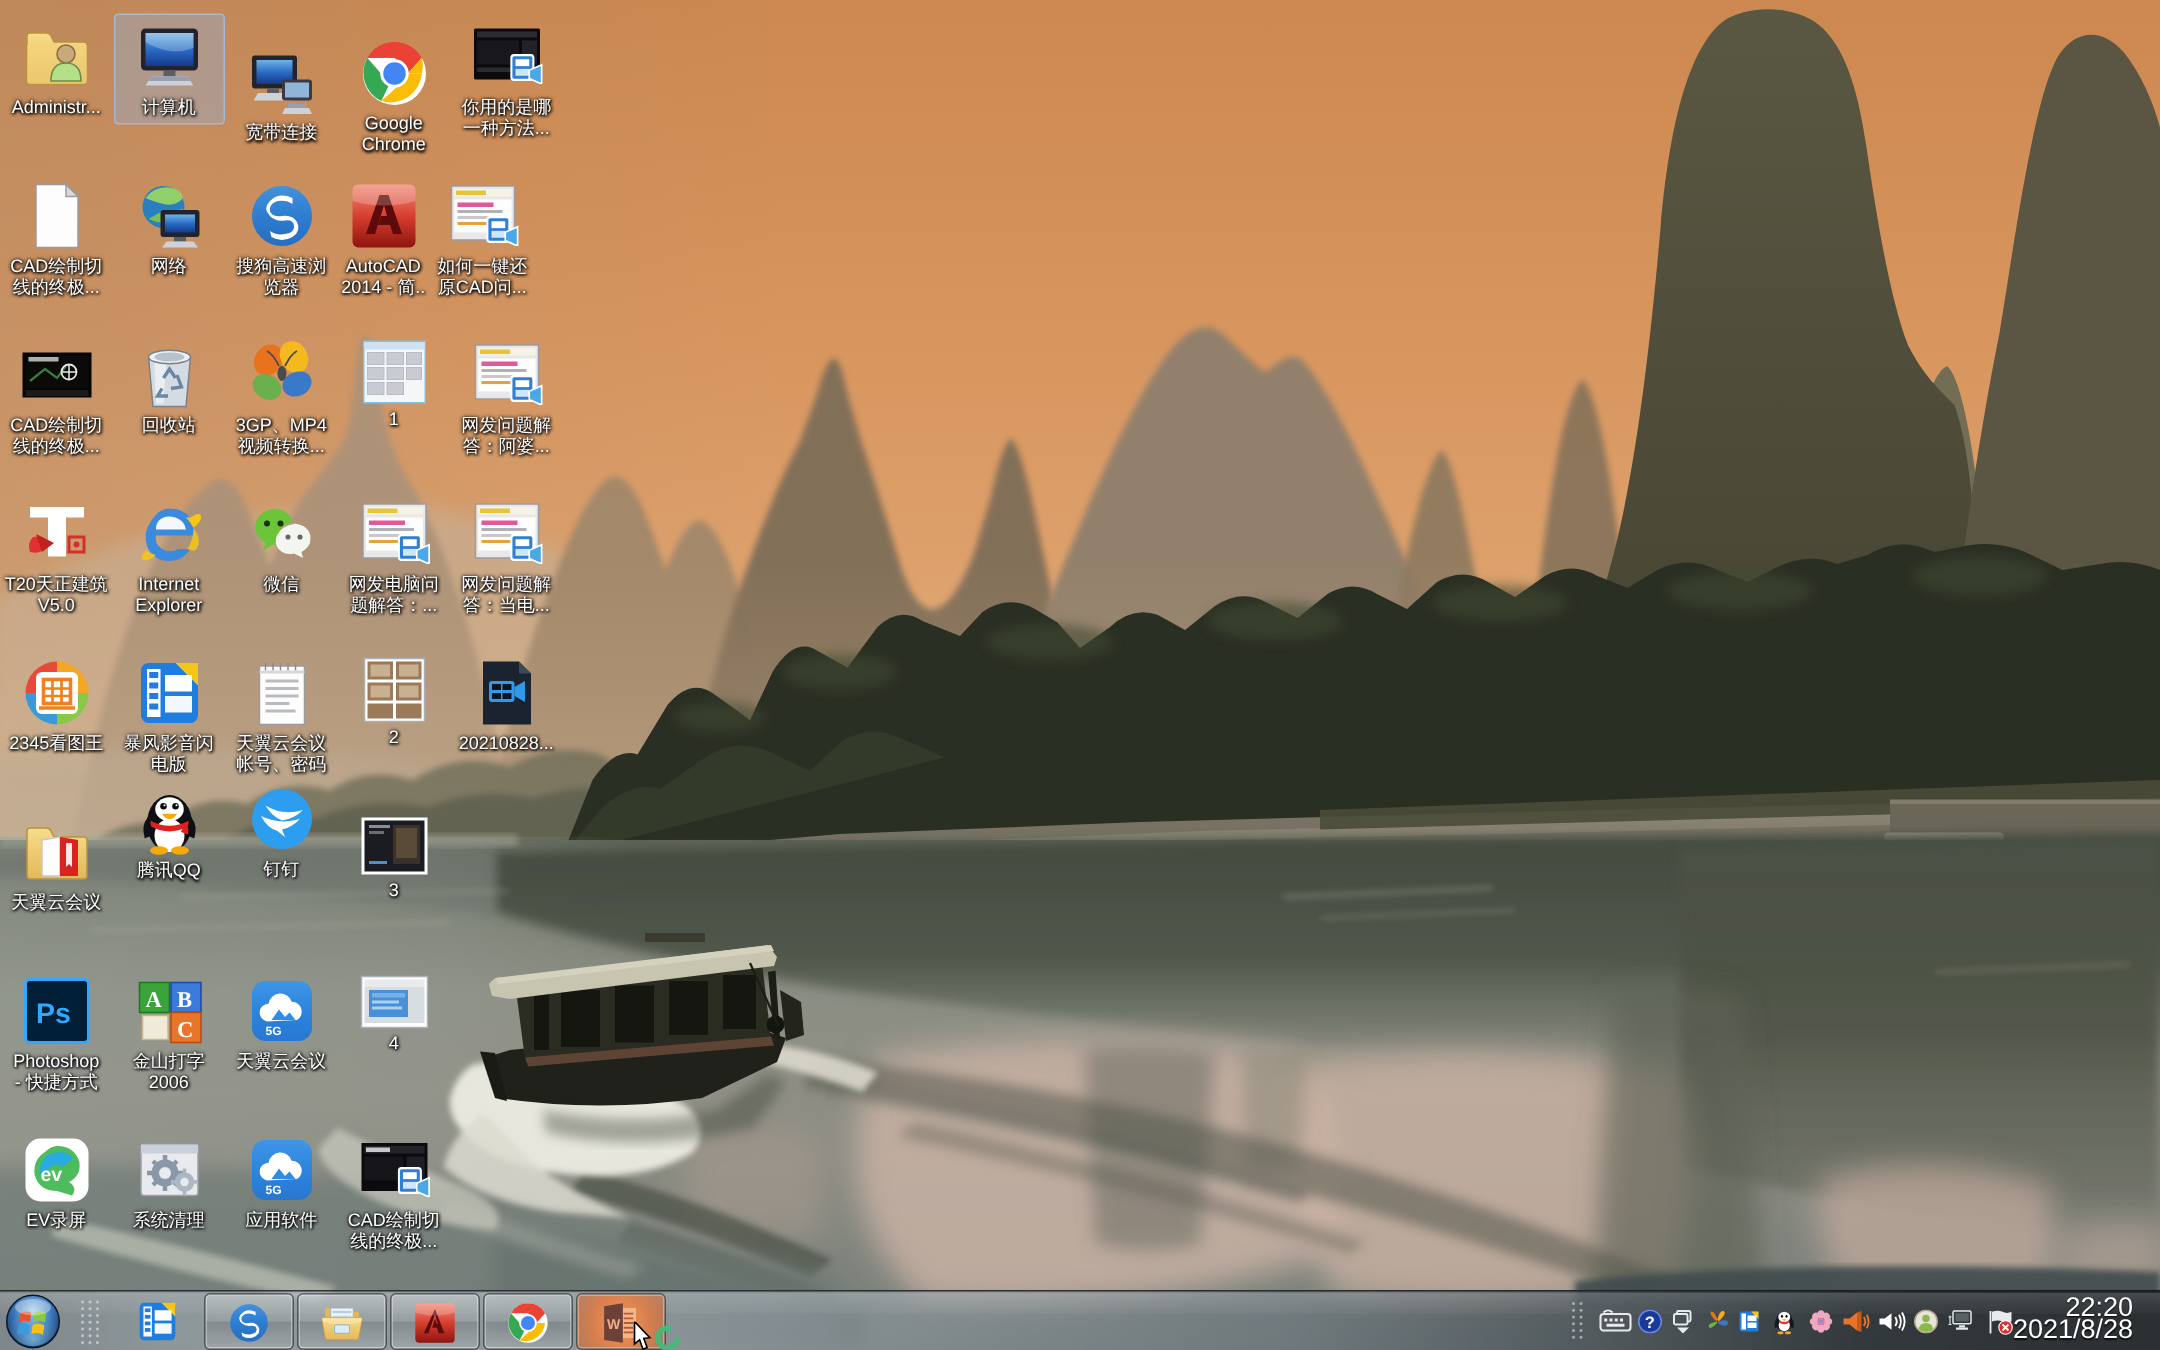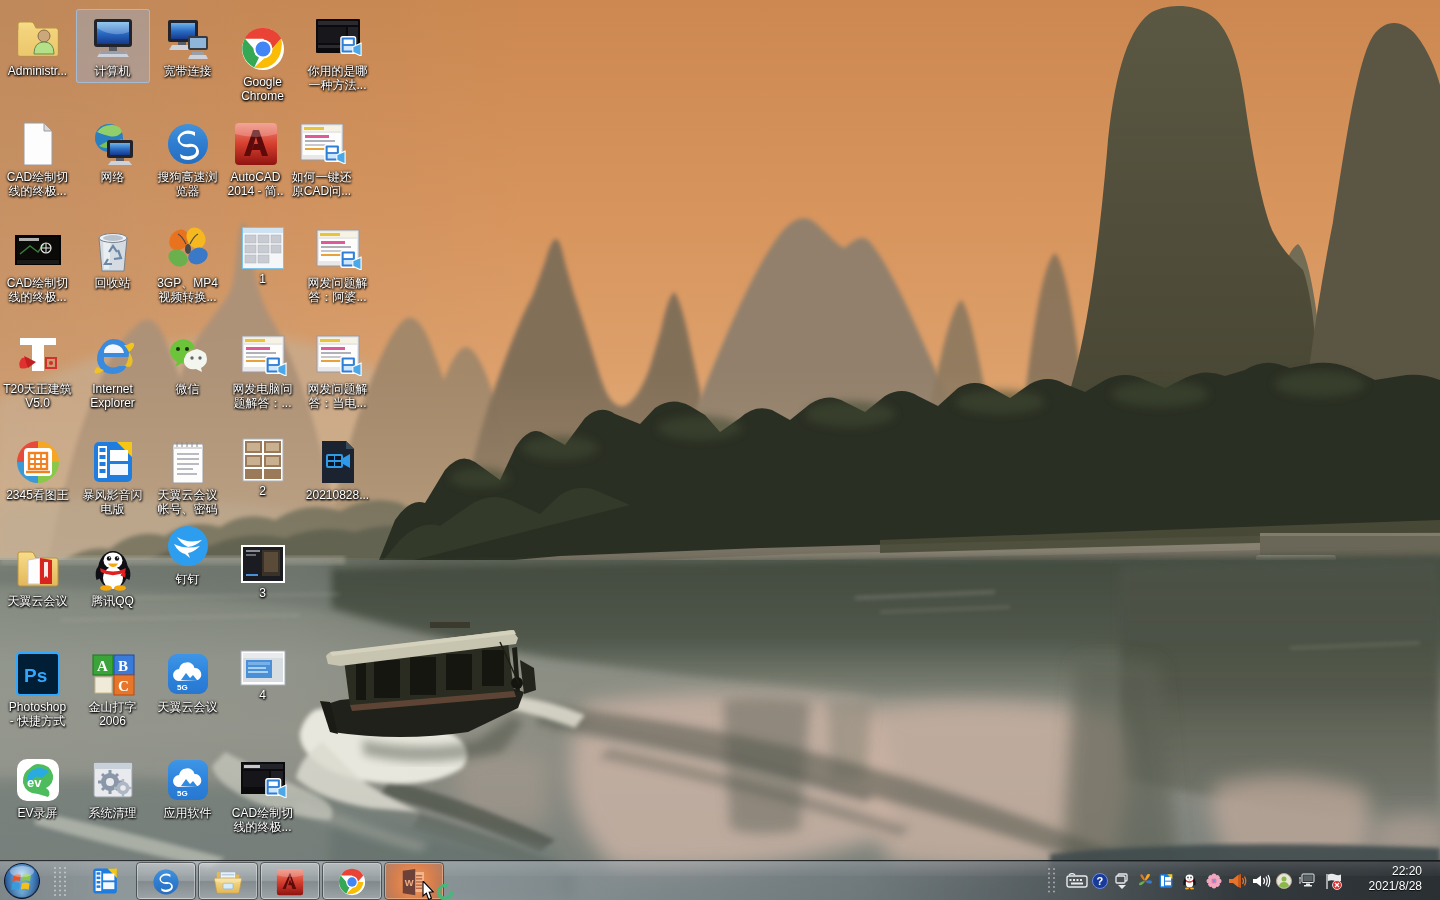--- a/index.html
+++ b/index.html
@@ -9,21 +9,21 @@
 .ic svg{display:block;margin:0 auto;}
 .lbl{margin-top:2px;font-size:12px;line-height:14px;color:#fff;text-shadow:0 1px 2px #000,0 0 3px #000,1px 1px 2px rgba(0,0,0,.9);}
 #taskbar{position:absolute;left:0;top:860px;width:1440px;height:40px;
  background:linear-gradient(to right,rgba(130,138,146,.68),rgba(158,166,174,.62) 8%,rgba(164,172,180,.60) 28%,rgba(132,142,150,.62) 45%,rgba(108,118,126,.66) 60%,rgba(72,80,86,.8) 74%,rgba(44,50,54,.9) 86%,rgba(36,41,45,.92));
  border-top:1px solid rgba(20,22,24,.8);box-sizing:border-box;}
 #taskbar:before{content:"";position:absolute;left:0;top:1px;width:100%;height:14px;background:linear-gradient(rgba(255,255,255,.14),rgba(255,255,255,.03));}
 .tbtn{position:absolute;top:2px;width:58px;height:36px;border:1px solid rgba(255,255,255,.35);outline:1px solid rgba(0,0,0,.45);border-radius:3px;background:linear-gradient(rgba(255,255,255,.25),rgba(255,255,255,.08) 48%,rgba(0,0,0,.08) 52%,rgba(255,255,255,.12));box-sizing:border-box;}
 .tbtn svg{display:block;margin:3px auto 0;}
 .tico{position:absolute;top:6px;}
 .tray-ic{position:absolute;top:12px;}
-#clock{position:absolute;right:18px;top:864px;color:#fff;font-size:12px;line-height:15px;text-align:right;text-shadow:0 1px 1px rgba(0,0,0,.8);}
+#clock{position:absolute;right:18px;top:864px;color:#fff;font-size:18px;line-height:15px;text-align:right;text-shadow:0 1px 1px rgba(0,0,0,.8);}
 </style>
 </head>
 <body>
 <div id="stage">
 <svg id="wall" width="1440" height="900" viewBox="0 0 1440 900">
 <defs>
 <linearGradient id="sky" x1="0" y1="0" x2="0" y2="1">
  <stop offset="0" stop-color="#cc8850"></stop>
  <stop offset="0.25" stop-color="#d8955e"></stop>
  <stop offset="0.5" stop-color="#e0a672"></stop>
@@ -290,21 +290,21 @@
         <svg width="48" height="48" viewBox="0 0 48 48" style="position:relative">
           <rect x="5" y="5" width="38" height="28" rx="3" fill="#23242b"></rect>
           <rect x="8" y="8" width="32" height="22" fill="url(#scrB)"></rect>
           <path d="M8,8 L40,8 40,18 Q24,24 8,14 Z" fill="#fff" opacity="0.25"></path>
           <rect x="20" y="33" width="8" height="4" fill="#5a5d66"></rect>
           <path d="M12,37 L36,37 40,43 8,43 Z" fill="#cdd2da"></path>
           <path d="M12,37 L36,37 38,40 10,40 Z" fill="#9aa0ab"></path>
         </svg>
         <div class="lbl" style="position:relative">计算机</div>
       </div>
-<div class="ic" style="left:150px;top:14px">
+<div class="ic" style="left:150px;top:31px">
         <svg width="48" height="48" viewBox="0 0 48 48">
           <rect x="4" y="6" width="30" height="22" rx="2" fill="#23242b"></rect>
           <rect x="7" y="9" width="24" height="16" fill="url(#scrB)"></rect>
           <rect x="14" y="28" width="8" height="3" fill="#5a5d66"></rect>
           <path d="M8,31 L28,31 31,36 5,36 Z" fill="#cdd2da"></path>
           <rect x="24" y="22" width="20" height="14" rx="2" fill="#3a3b42"></rect>
           <rect x="26" y="24" width="16" height="10" fill="#8fb6d8"></rect>
           <rect x="28" y="38" width="12" height="3" fill="#9aa0ab"></rect>
           <path d="M26,41 L42,41 44,45 24,45 Z" fill="#cdd2da"></path>
         </svg>
@@ -566,21 +566,21 @@
 
 <div class="ic" style="left:0px;top:544px">
         <svg width="48" height="48" viewBox="0 0 48 48">
           <path d="M4,12 L4,40 Q4,42 6,42 L42,42 Q44,42 44,40 L44,16 Q44,14 42,14 L22,14 20,10 Q19,8 17,8 L6,8 Q4,8 4,10 Z" fill="url(#fold)" stroke="#b8923e" stroke-width="1"></path>
           <path d="M14,40 L14,16 26,14 26,40 Z" fill="#fdfdfd" stroke="#c8c8c8"></path>
           <path d="M26,14 L38,16 38,40 26,40 Z" fill="#d8241f"></path>
           <path d="M30,18 L34,18 34,34 32,32 30,34 Z" fill="#fff" opacity="0.9"></path>
         </svg>
         <div class="lbl">天翼云会议</div>
       </div>
-<div class="ic" style="left:75px;top:544px">
+<div class="ic" style="left:75px;top:523px">
         <svg width="48" height="48" viewBox="0 0 48 48">
           <ellipse cx="24" cy="26" rx="15" ry="19" fill="#0e0f14"></ellipse>
           <ellipse cx="24" cy="34" rx="10" ry="11" fill="#fff"></ellipse>
           <ellipse cx="24" cy="16.5" rx="9.5" ry="8" fill="#fff"></ellipse>
           <circle cx="20" cy="14.5" r="2.2" fill="#0e0f14"></circle>
           <circle cx="28" cy="14.5" r="2.2" fill="#0e0f14"></circle>
           <circle cx="20.7" cy="13.8" r="0.7" fill="#fff"></circle>
           <circle cx="28.7" cy="13.8" r="0.7" fill="#fff"></circle>
           <path d="M19,19.5 L29,19.5 Q27,23 24,23 Q21,23 19,19.5 Z" fill="#f5a80c"></path>
           <path d="M11,24 Q24,31 37,24 L36.2,28 Q24,34.5 11.8,28 Z" fill="#e01f1f"></path>

